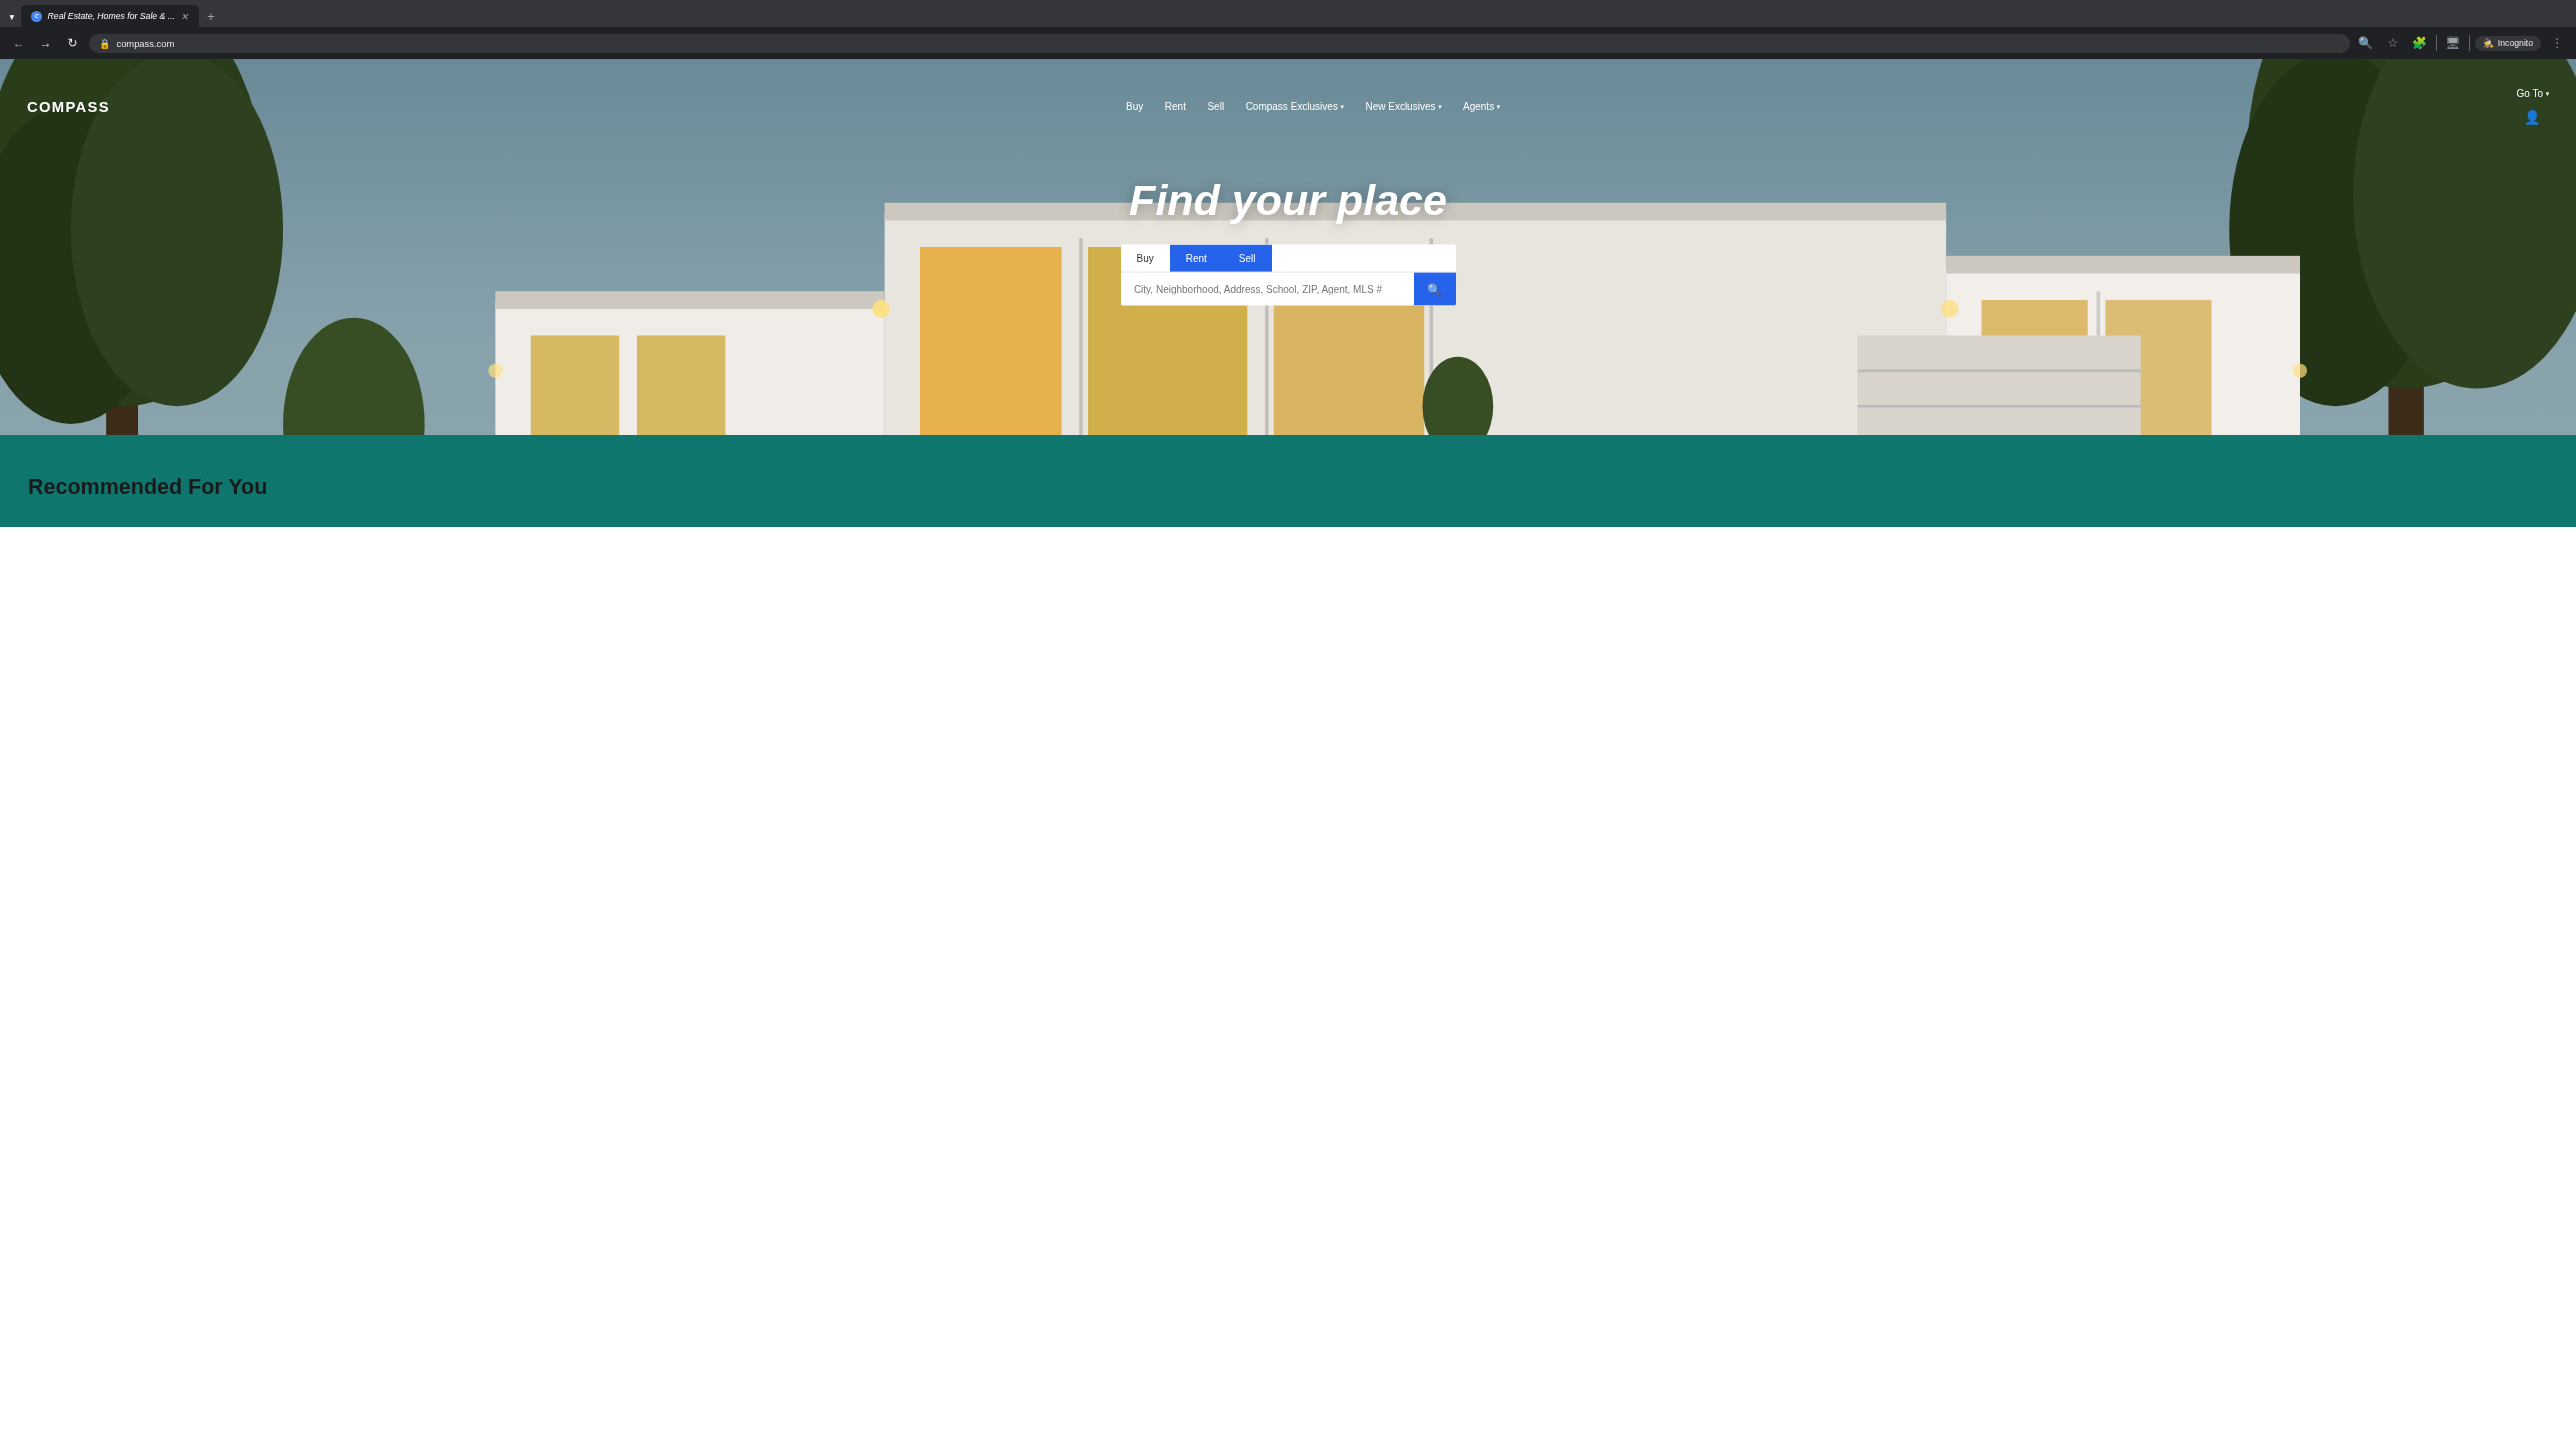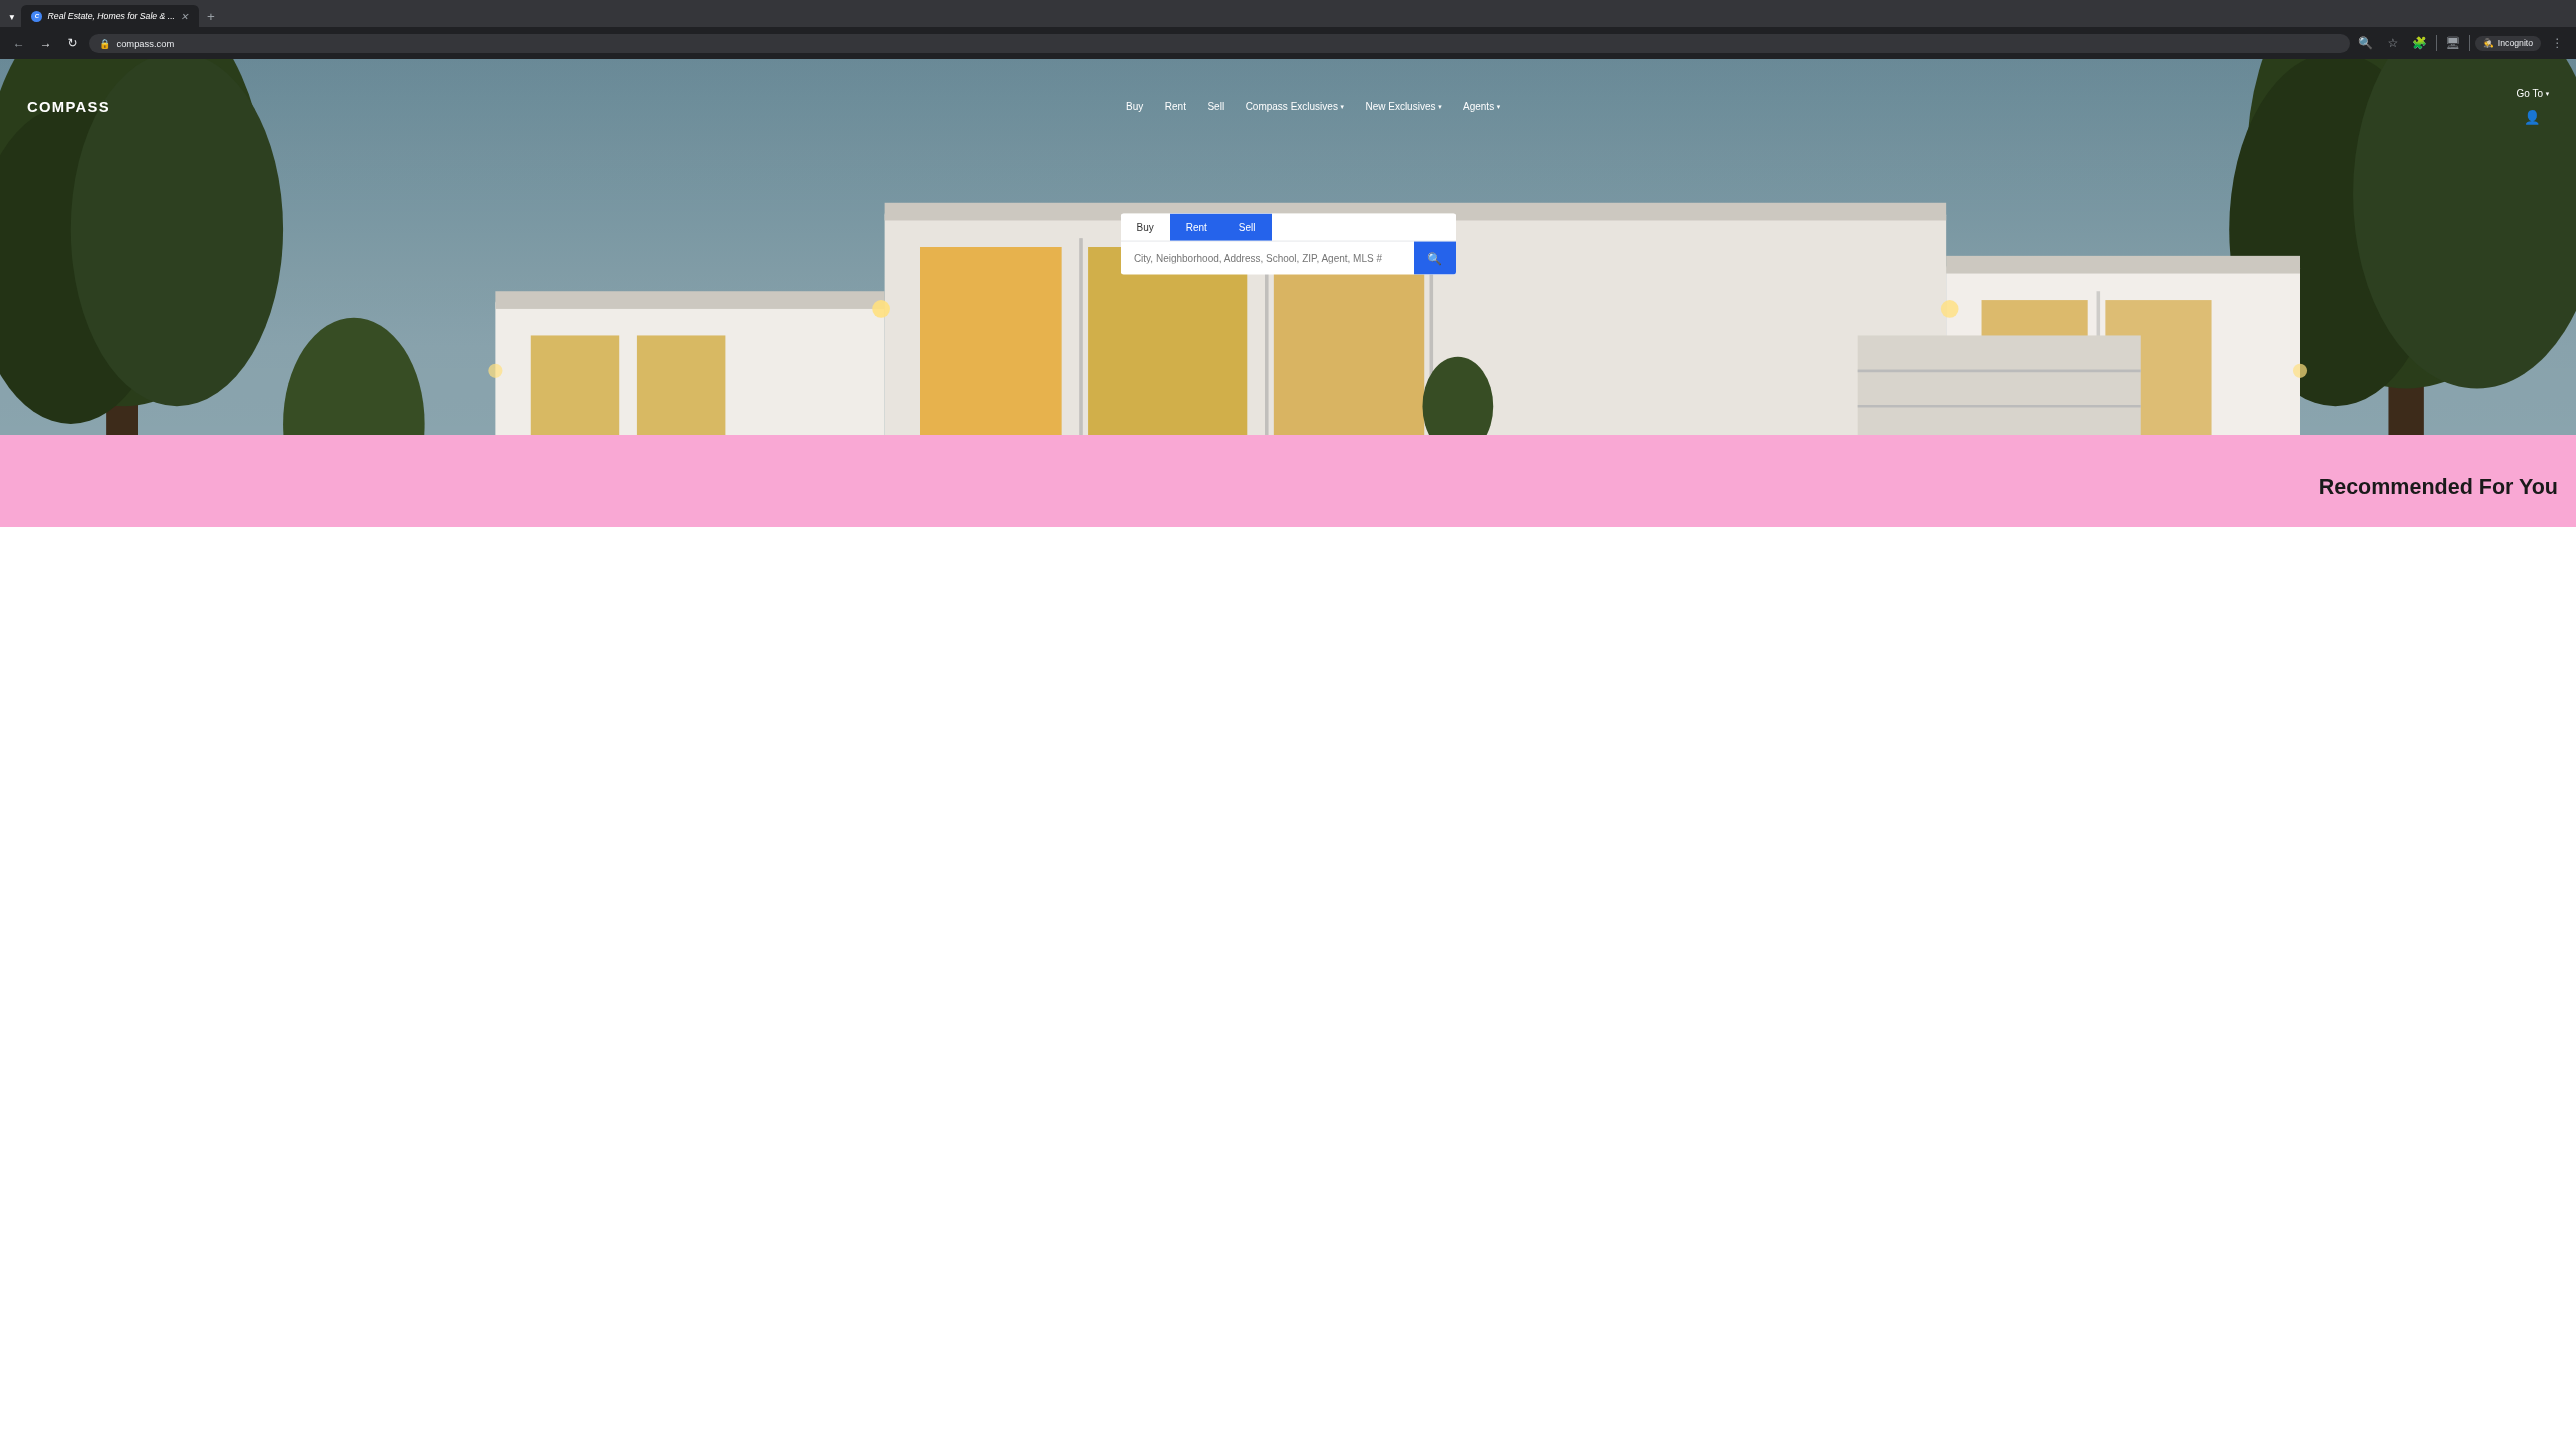--- a/index.html
+++ b/index.html
@@ -308,23 +308,22 @@
       padding: 9.4px 13.4px;
       cursor: pointer;
       font-size: 12px;
       display: flex;
       align-items: center;
       justify-content: center;
     }
 
     
     .below-hero {
-      background: #f9a8d4;
-      padding: 40px 18px 27px;
-      text-align: right;
+      background: #0f766e;
+      padding: 40px 28px 27px;
     }
 
     .recommended-title {
       font-size: 21.5px;
       font-weight: 600;
       color: #1a1a1a;
     }
 
     
     .hero-svg {
@@ -505,20 +504,21 @@
       <div class="nav-right">
         <a class="nav-link">
           <span>Go To</span>
           <span class="chevron">▾</span>
         </a>
         <span class="nav-user-icon">👤</span>
       </div>
     </nav>
 
     <div class="hero-content">
+      <h1 class="hero-title">Find your place</h1>
 
       <div class="search-container">
         <div class="search-tabs">
           <button class="search-tab">Buy</button>
           <button class="search-tab active">Rent</button>
           <button class="search-tab active">Sell</button>
         </div>
         <div class="search-bar">
           <input class="search-input" type="text" placeholder="City, Neighborhood, Address, School, ZIP, Agent, MLS #" style="">
           <button class="search-btn">

